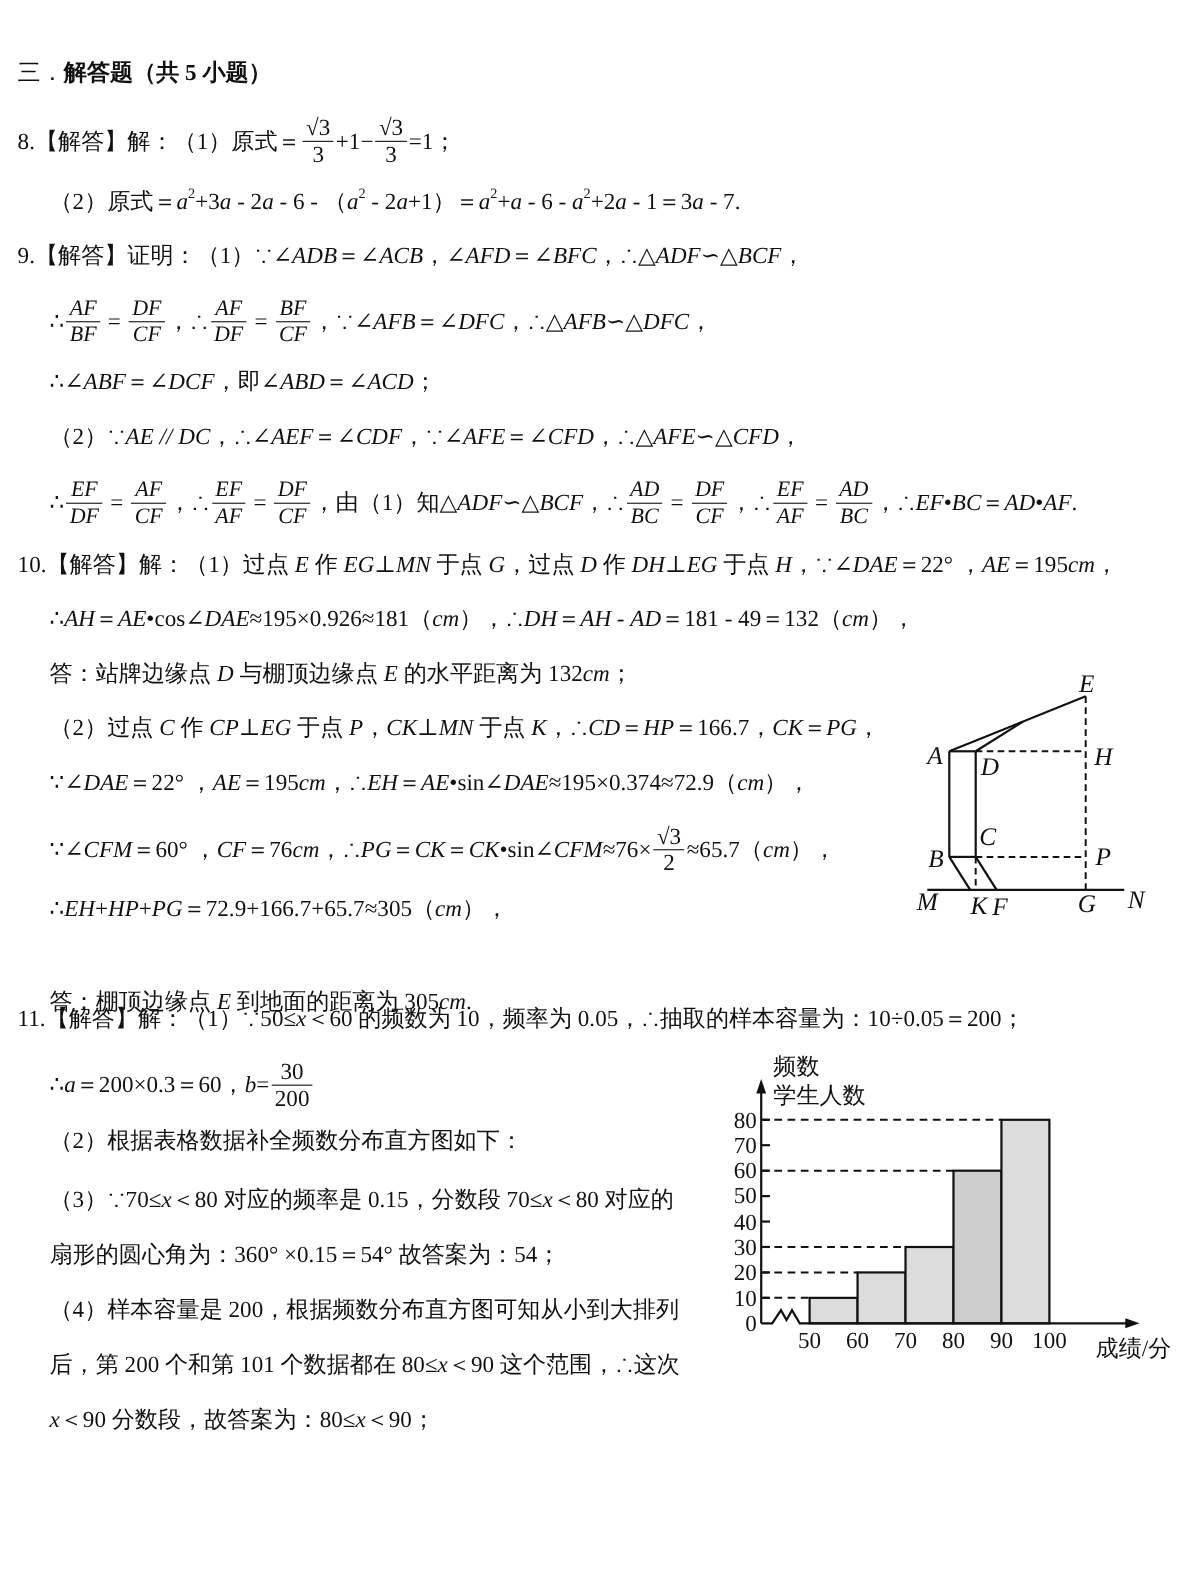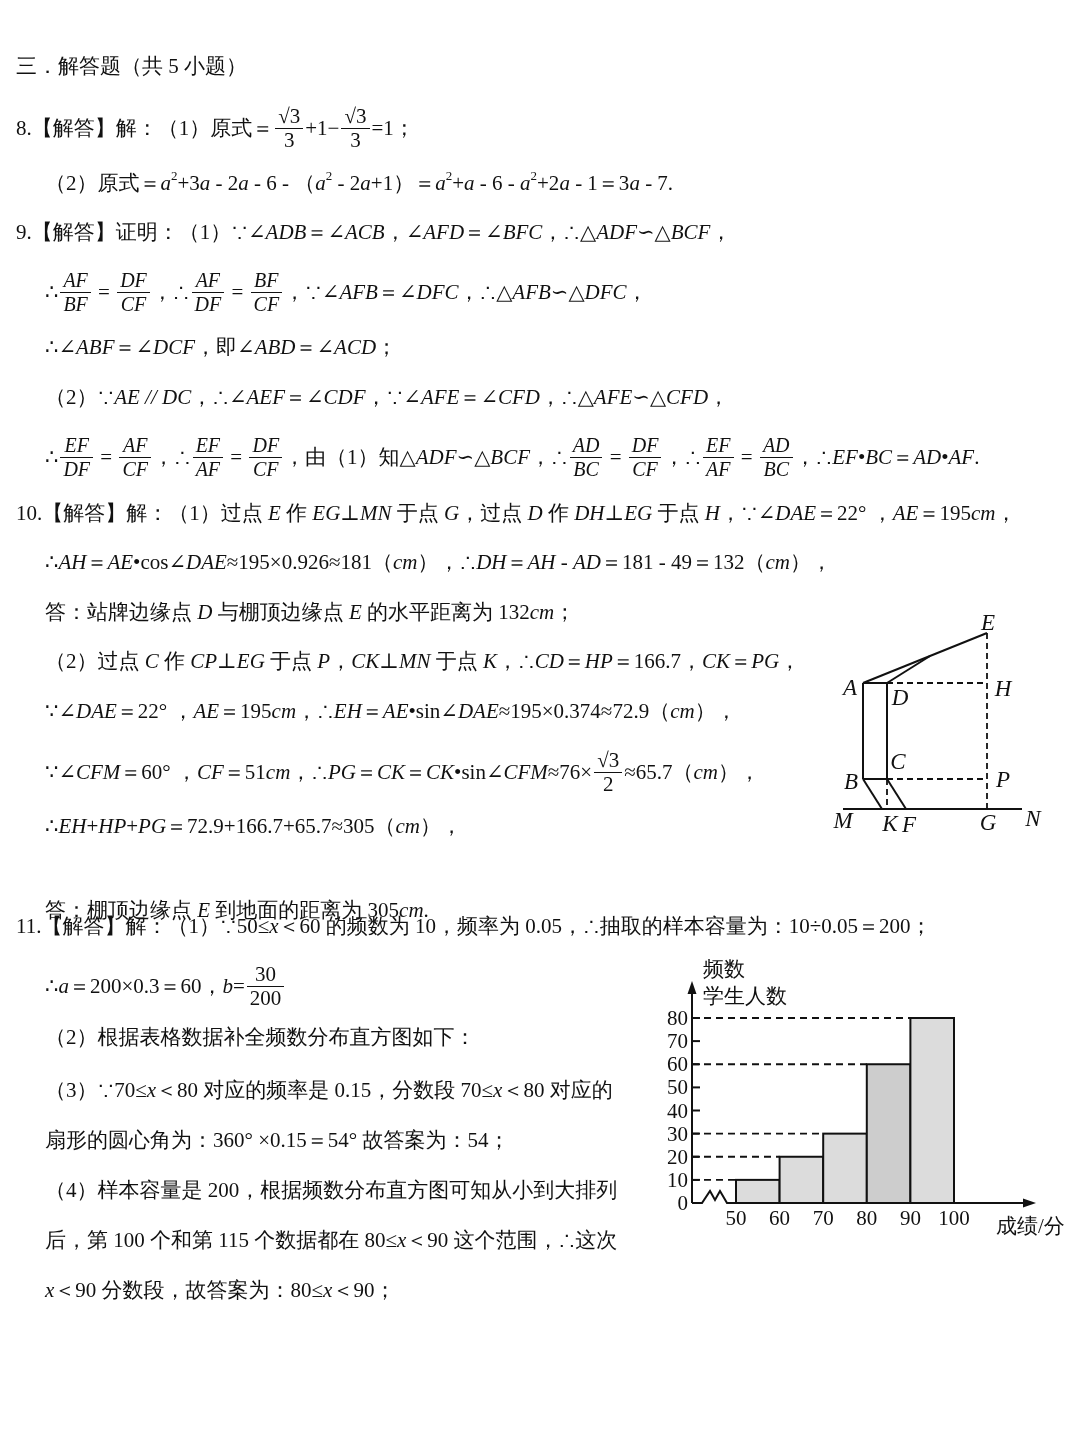--- a/index.html
+++ b/index.html
@@ -8,21 +8,21 @@
     background:#ffffff; color:#111111;
     font-family:"Liberation Serif","DejaVu Serif",serif; font-size:21px;
   }
   .ln {
     position:absolute; left:45px; height:50px;
     display:flex; align-items:center; white-space:pre;
   }
   .ln.no { left:16px; }
   .ln > span { line-height:26px; }
   .v { font-style:italic; }
-  .b { font-weight:normal; }
+  .b { font-weight:bold; }
   .sup { font-size:13px; position:relative; top:-8px; line-height:13px !important; }
   .frac {
     display:inline-flex; flex-direction:column; text-align:center;
     margin:0 2px;
   }
   .frac .n { border-bottom:1.5px solid #111; padding:0 3px; line-height:23px; }
   .frac .d { padding:0 3px; line-height:23px; }
   .frac.mi .n, .frac.mi .d { font-style:italic; font-size:20px; }
   svg text { font-family:"Liberation Serif","DejaVu Serif",serif; fill:#111; }
   .lbl { font-style:italic; font-size:23px; }
@@ -278,21 +278,21 @@
     <span>≈195×0.374≈72.9（</span>
     <span class="v">cm</span>
     <span>），</span>
   </div>
 
   <div class="ln" style="top:747px">
     <span>∵</span>
     <span class="v">∠CFM</span>
     <span>＝60° ，</span>
     <span class="v">CF</span>
-    <span>＝51</span>
+    <span>＝76</span>
     <span class="v">cm</span>
     <span>，∴</span>
     <span class="v">PG</span>
     <span>＝</span>
     <span class="v">CK</span>
     <span>＝</span>
     <span class="v">CK</span>
     <span>•sin</span>
     <span class="v">∠CFM</span>
     <span>≈76×</span>
@@ -387,21 +387,21 @@
 
   <div class="ln" style="top:1115px">
     <span>扇形的圆心角为：360° ×0.15＝54° 故答案为：54；</span>
   </div>
 
   <div class="ln" style="top:1165px">
     <span>（4）样本容量是 200，根据频数分布直方图可知从小到大排列</span>
   </div>
 
   <div class="ln" style="top:1215px">
-    <span>后，第 100 个和第 115 个数据都在 80≤</span>
+    <span>后，第 200 个和第 101 个数据都在 80≤</span>
     <span class="v">x</span>
     <span>＜90 这个范围，∴这次</span>
   </div>
 
   <div class="ln" style="top:1265px">
     <span class="v">x</span>
     <span>＜90 分数段，故答案为：80≤</span>
     <span class="v">x</span>
     <span>＜90；</span>
   </div>

